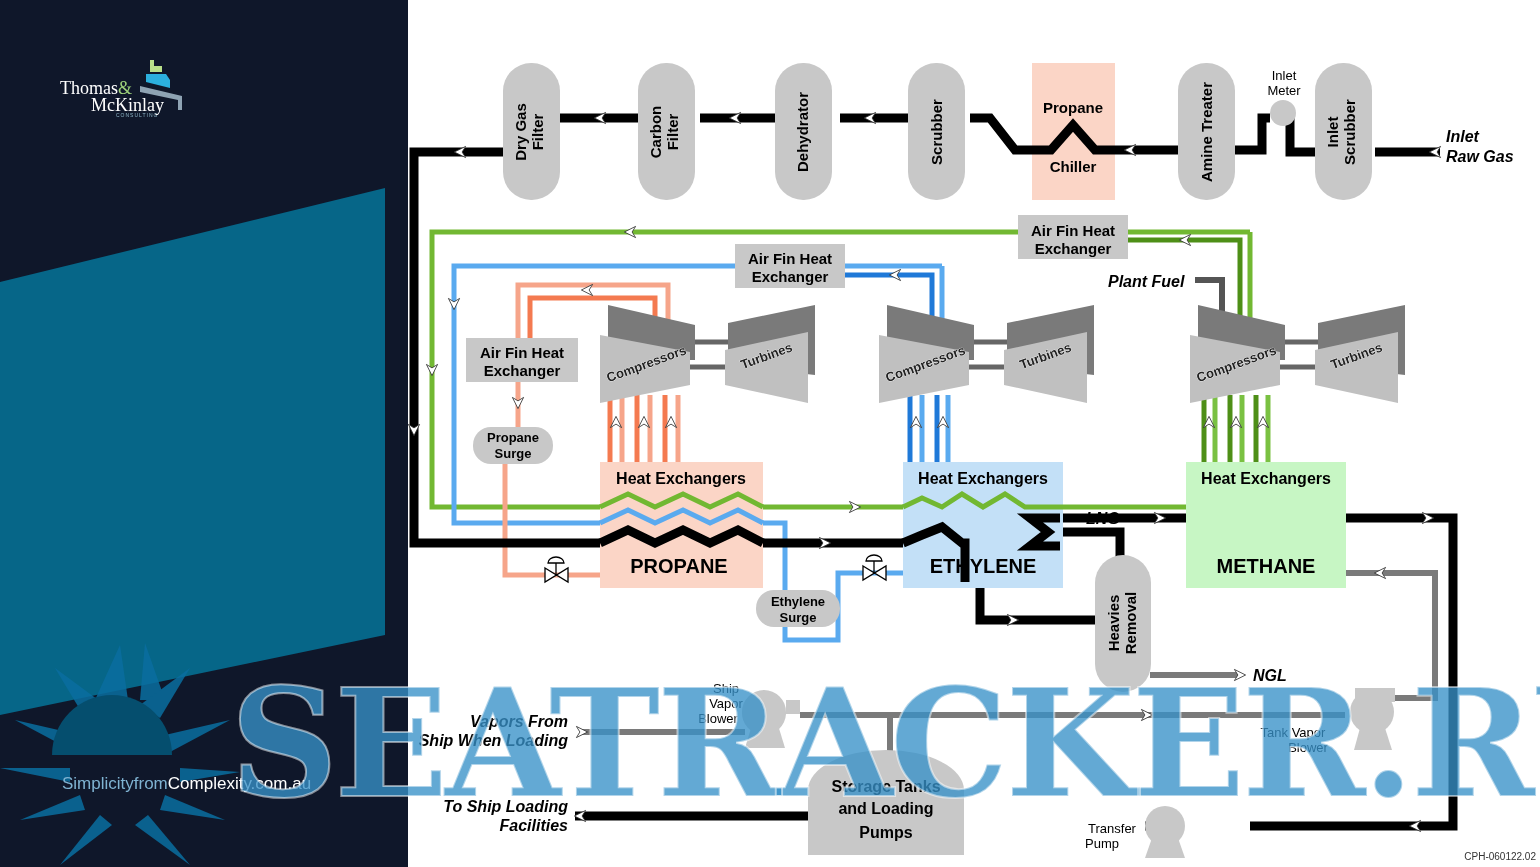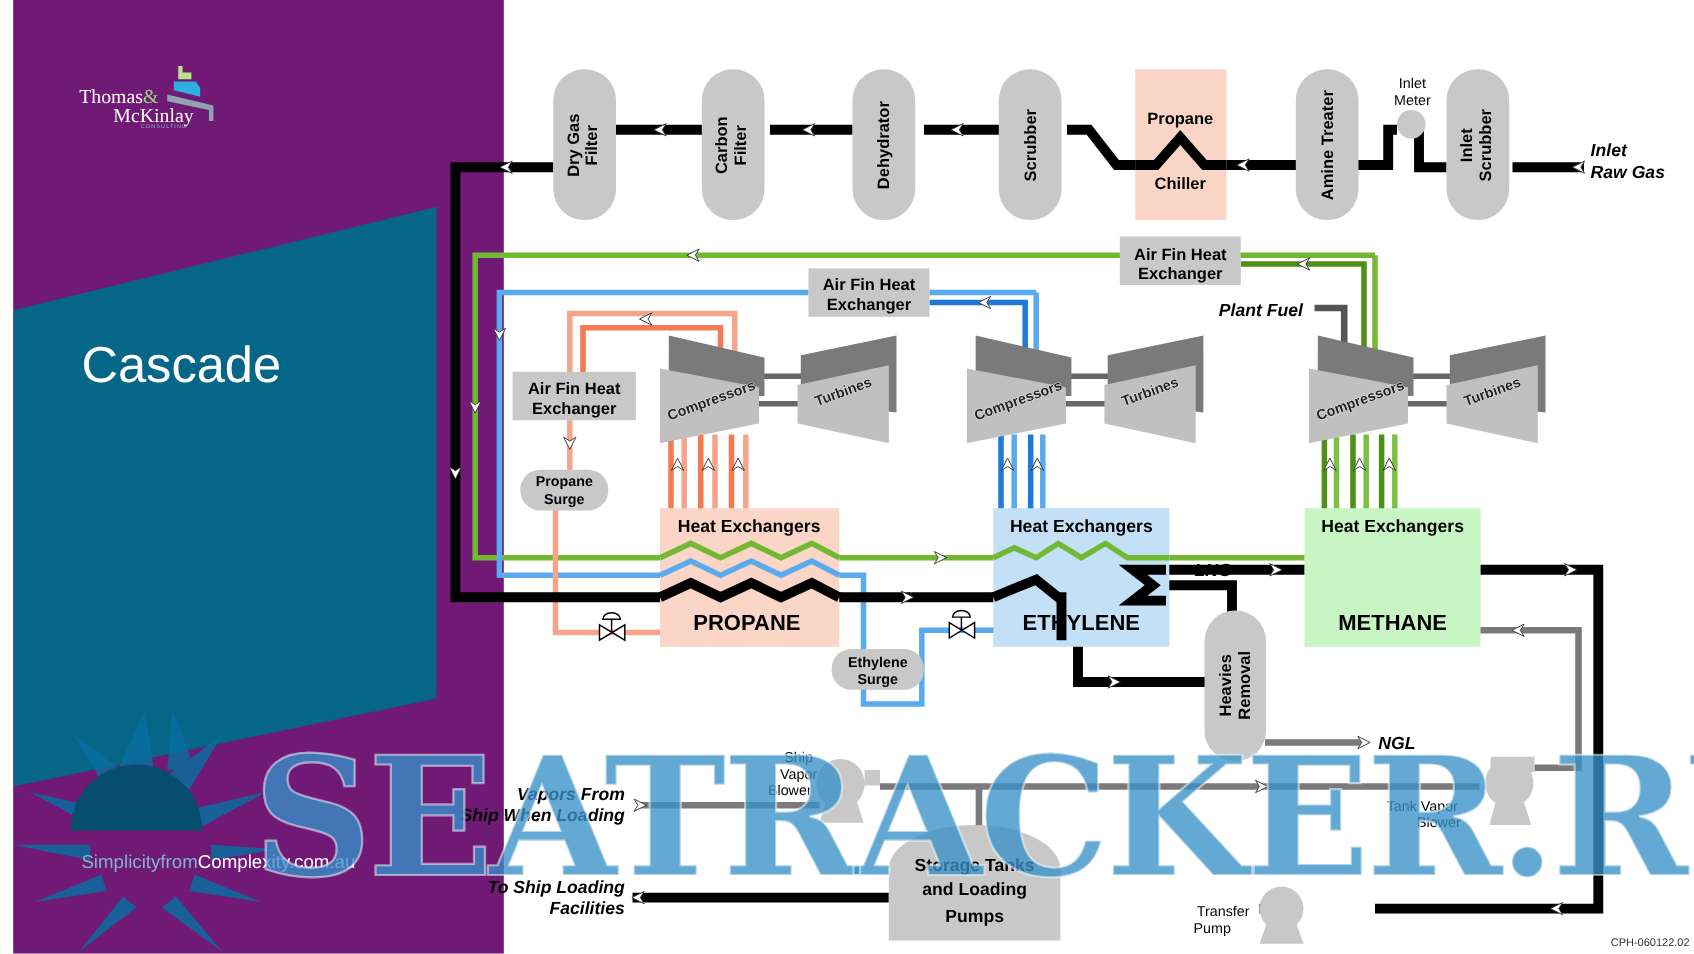--- a/index.html
+++ b/index.html
@@ -1,17 +1,17 @@
 <!DOCTYPE html>
 <html><head>
 <meta charset="utf-8">
 <style>
   html, body { margin:0; padding:0; }
   body { width:1540px; height:867px; position:relative; overflow:hidden; background:#ffffff; font-family:"Liberation Sans", sans-serif; }
-  #sidebar { position:absolute; left:0; top:0; width:446px; height:867px; overflow:hidden; background:#701a75;margin-left:12px; }
+  #sidebar { position:absolute; left:0; top:0; width:408px; height:867px; overflow:hidden; background:#0f172a; }
   #sidebar svg.bg { position:absolute; left:0; top:0; }
   .logo-text { position:absolute; left:60px; top:80px; color:#ffffff; font-family:"Liberation Serif", serif; font-size:18px; line-height:17px; }
   .logo-text .l1 { display:block; }
   .logo-text .l2 { display:block; padding-left:31px; }
   .logo-text .amp { color:#9fd37b; }
   .logo-sub { position:absolute; left:116px; top:112px; font-size:5px; letter-spacing:1px; color:#8fb7c9; }
   .slide-title { position:absolute; left:62px; top:303px; color:#ffffff; font-size:46px; line-height:56px; font-family:"Liberation Sans", sans-serif; }
   .slide-title span { display:block; }
   .site-url { position:absolute; left:62px; top:774px; font-size:17px; color:#7fb3d2; }
   .site-url .w { color:#ffffff; }
@@ -47,21 +47,20 @@
       <polygon points="8,16 28,16 32,22 32,30 8,24" fill="#2cb0de"></polygon>
       <polygon points="2,28 44,38 44,52 40,52 40,42 2,34" fill="#8ea3b3"></polygon>
     </svg>
     <div class="logo-text">
       <span class="l1"><span>Thomas</span><span class="amp">&amp;</span></span>
       <span class="l2">McKinlay</span>
     </div>
     <div class="logo-sub">CONSULTING</div>
   </div>
   <div class="slide-title">
-    <span>Cascade</span>
   </div>
   <div class="site-url">
     <span>Simplicityfrom</span><span class="w">Complexity.com.au</span>
   </div>
 </div>
 
 <div id="diagram">
 <svg width="1155" height="867" viewBox="385 0 1155 867">
   <defs>
     <marker id="arr" viewBox="0 0 20 20" refX="10" refY="10" markerWidth="14" markerHeight="14" orient="auto">

